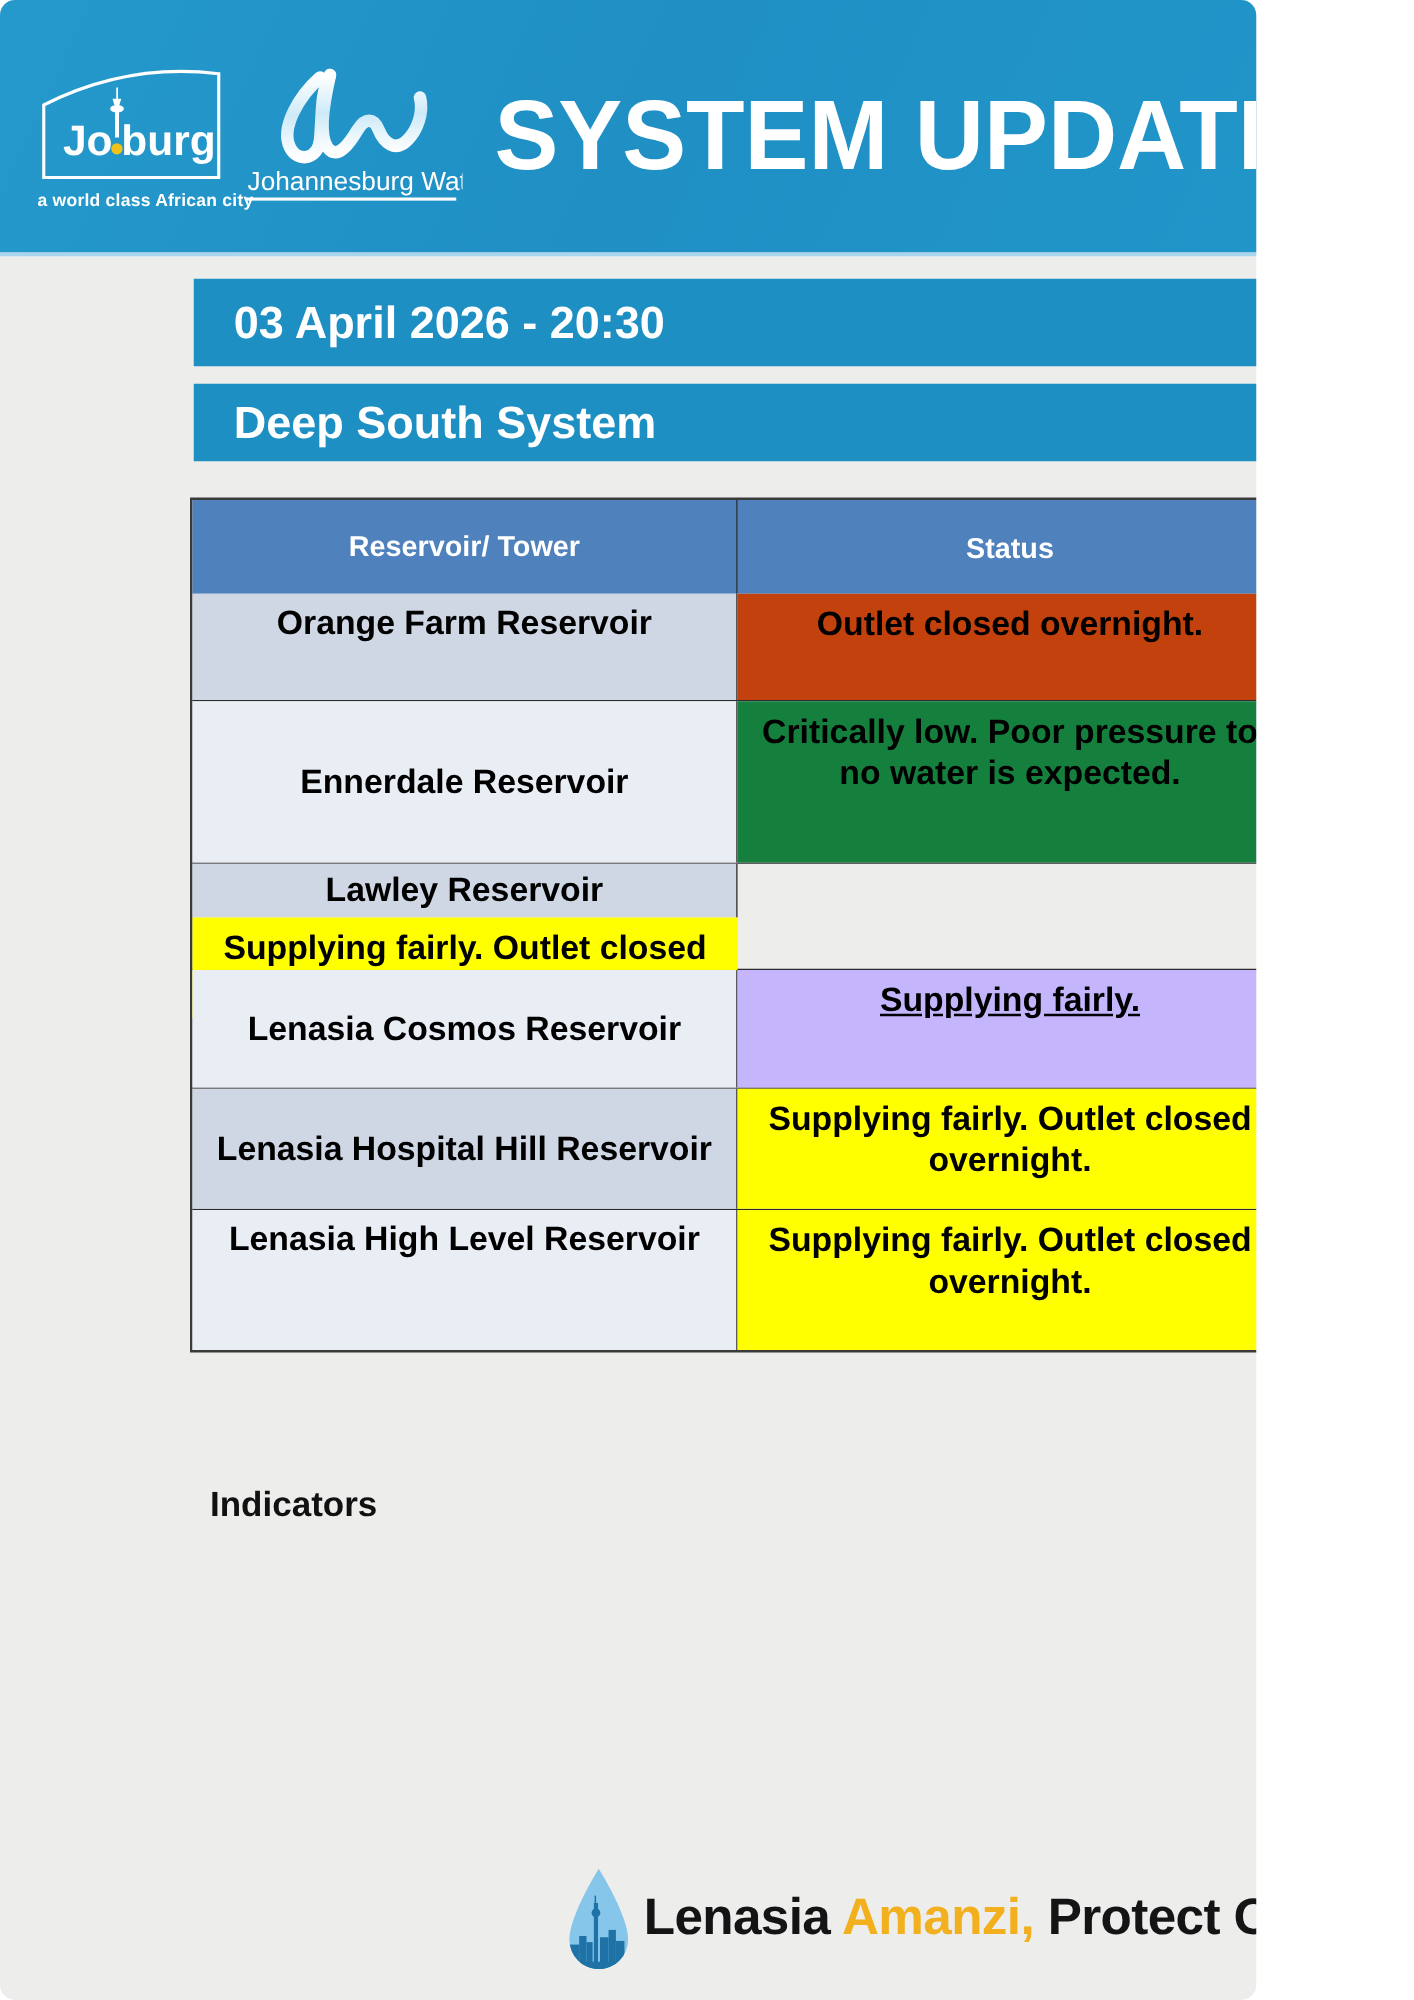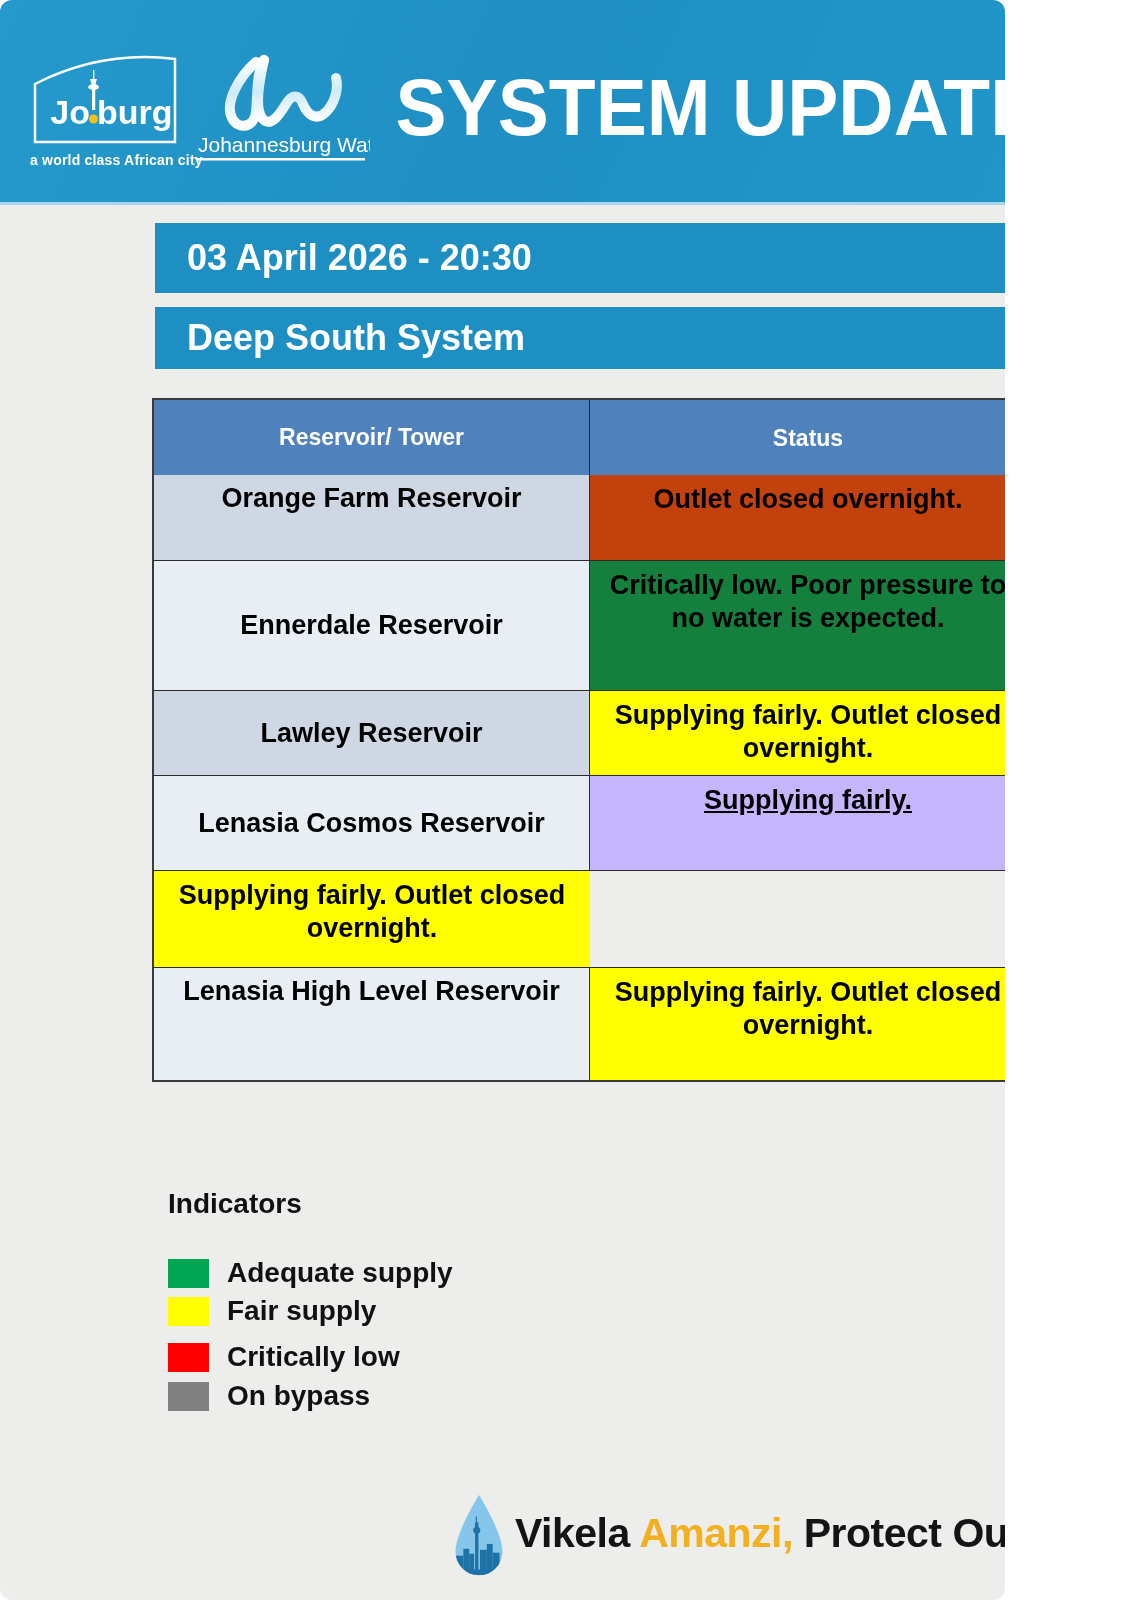--- a/index.html
+++ b/index.html
@@ -54,21 +54,21 @@
     align-items:center;justify-content:center;padding:6px 12px;
   }
   .cell-status{
     font-size:27px;line-height:1.22;
     align-items:flex-start;justify-content:center;padding:8px 16px 6px;
   }
   .t-body .t-row:nth-of-type(odd) .cell-name{background:#cfd6e4;}
   .t-body .t-row:nth-of-type(even) .cell-name{background:#e9edf4;}
   .t-body .t-row:nth-of-type(1){height:85px;}
   .t-body .t-row:nth-of-type(2){height:130px;}
-  .t-body .t-row:nth-of-type(3){height:85px;}
+  .t-body .t-row:nth-of-type(3){height:85px;flex-direction:column;}
   .t-body .t-row:nth-of-type(4){height:95px;}
   .t-body .t-row:nth-of-type(5){height:97px;}
   .t-body .t-row:nth-of-type(6){height:113px;}
   .t-body .t-row:nth-of-type(1) .cell-name,
   .t-body .t-row:nth-of-type(6) .cell-name{align-items:flex-start;padding-top:8px;}
   
   .indicators{position:absolute;left:168px;top:1188px;width:420px;}
   .ind-title{font-size:28px;font-weight:bold;color:#111;margin:0 0 38px 0;}
   .ind-item{display:flex;align-items:center;height:30px;}
   .ind-item .swatch{width:41px;height:29px;margin-right:18px;flex:0 0 auto;}
@@ -163,59 +163,41 @@
     <div class="t-row">
       <div class="cell cell-name">
             <span>Lenasia Cosmos Reservoir</span>
           </div>
       <div class="cell cell-status" style="background: #c4b5fd; text-decoration: underline;">
             <span>Supplying fairly.</span>
           </div>
     </div>
 
     <div class="t-row">
+      <div class="cell cell-name">
+            <span>Lenasia Hospital Hill Reservoir</span>
+          </div>
       <div class="cell cell-status" style="background: rgb(255, 255, 0);">
             <span>Supplying fairly. Outlet closed overnight.</span>
           </div>
     </div>
 
     <div class="t-row">
       <div class="cell cell-name">
             <span>Lenasia High Level Reservoir</span>
           </div>
       <div class="cell cell-status" style="background: rgb(255, 255, 0);">
             <span>Supplying fairly. Outlet closed overnight.</span>
           </div>
     </div>
   </div>
   </div>
 
   <div class="indicators">
     <div class="ind-title">Indicators</div>
-    <div>
-    <div class="ind-item">
-      <span class="swatch" style="background: rgb(0, 166, 81);"></span>
-      <span class="ind-label">Adequate supply</span>
-    </div>
-
-    <div class="ind-item">
-      <span class="swatch" style="background: rgb(255, 255, 0);"></span>
-      <span class="ind-label">Fair supply</span>
-    </div>
-
-    <div class="ind-item">
-      <span class="swatch" style="background: rgb(255, 0, 0);"></span>
-      <span class="ind-label">Critically low</span>
-    </div>
-
-    <div class="ind-item">
-      <span class="swatch" style="background: rgb(128, 128, 128);"></span>
-      <span class="ind-label">On bypass</span>
-    </div>
-  </div>
   </div>
 
   <div class="footer">
     <svg class="droplet" viewBox="0 0 54 96">
       <defs>
         <clipPath id="dropclip">
           <path d="M27,2 C27,2 3,40 3,60 a24,24 0 0 0 48,0 C51,40 27,2 27,2 Z"></path>
         </clipPath>
       </defs>
       <path d="M27,2 C27,2 3,40 3,60 a24,24 0 0 0 48,0 C51,40 27,2 27,2 Z" fill="#85c6ea"></path>
@@ -226,17 +208,17 @@
         <rect x="23" y="30" width="3.4" height="66"></rect>
         <circle cx="24.7" cy="38" r="3.6"></circle>
         <rect x="23.6" y="24" width="1.2" height="8"></rect>
         <rect x="28" y="58" width="7" height="38"></rect>
         <rect x="35" y="52" width="6" height="44"></rect>
         <rect x="41" y="61" width="7" height="35"></rect>
         <rect x="3" y="78" width="48" height="18"></rect>
       </g>
     </svg>
     <div class="footer-text">
-      <span>Vikela </span><span id="slogan-accent" style="color: rgb(242, 176, 30);">Amanzi,</span><span> Protect Our Tomorrow</span>
+      <span>Lenasia </span><span id="slogan-accent" style="color: rgb(242, 176, 30);">Amanzi,</span><span> Protect Our Tomorrow</span>
     </div>
   </div>
 
 </div>
 
 </body></html>

